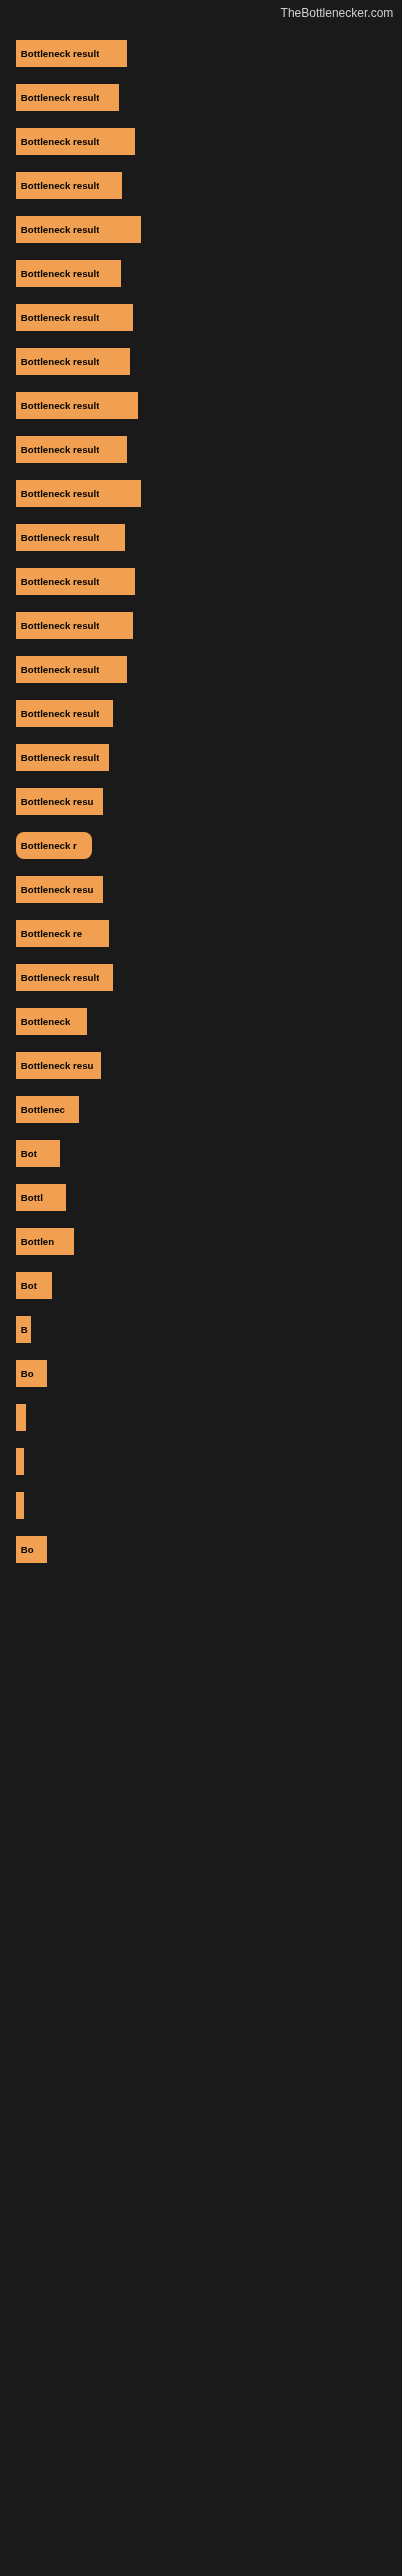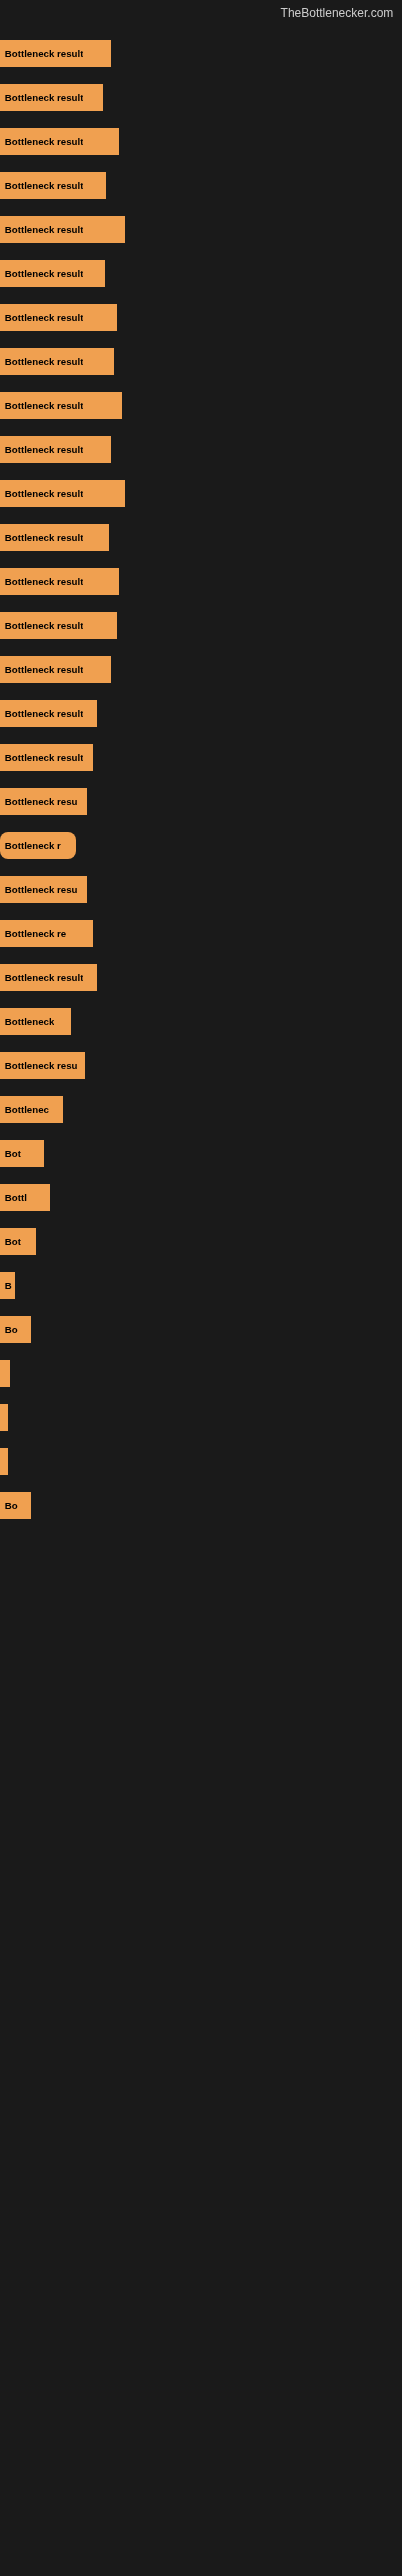--- a/index.html
+++ b/index.html
@@ -15,21 +15,21 @@
       position: relative;
     }
     .header {
       text-align: right;
       padding: 6.4px 9.7px 3.2px 0;
       color: #cccccc;
       font-size: 12px;
       font-weight: normal;
     }
     .bars-container {
-      padding: 8px 0;
+      padding: 8px 16px;
     }
     .bar-row {
       margin-bottom: 0;
       position: relative;
       height: 44px;
       display: flex;
       align-items: center;
     }
     .bar {
       height: 27px;
@@ -188,20 +188,25 @@
       <div class="bar" style="width: 44px;">
         <span class="bar-label">Bot</span>
       </div>
     </div>
     <div class="bar-row">
       <div class="bar" style="width: 50px;">
         <span class="bar-label">Bottl</span>
       </div>
     </div>
     <div class="bar-row">
+      <div class="bar" style="width: 58px;">
+        <span class="bar-label">Bottlen</span>
+      </div>
+    </div>
+    <div class="bar-row">
       <div class="bar" style="width: 36px;">
         <span class="bar-label">Bot</span>
       </div>
     </div>
     <div class="bar-row">
       <div class="bar" style="width: 14.5px;">
         <span class="bar-label">B</span>
       </div>
     </div>
     <div class="bar-row">

